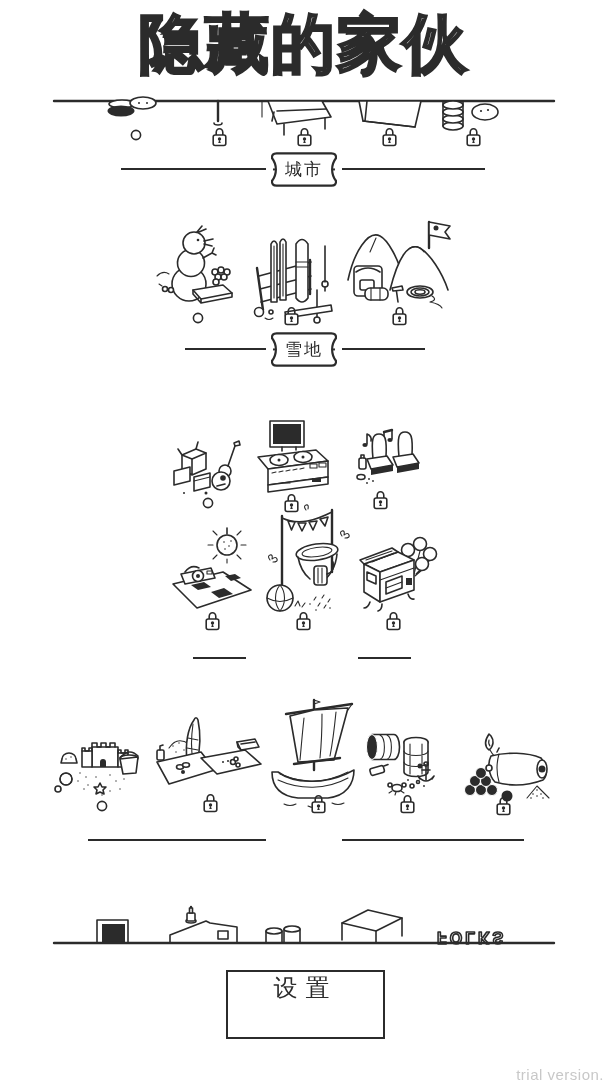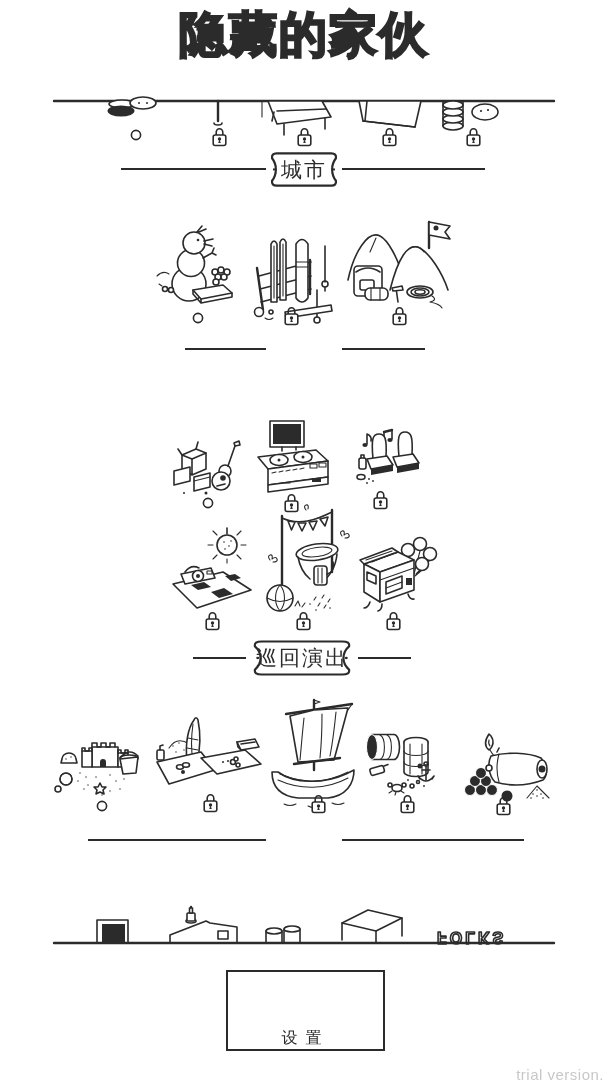--- a/index.html
+++ b/index.html
@@ -1,28 +1,28 @@
 <!DOCTYPE html>
 <html><head>
 <meta charset="utf-8">
 <style>
   html,body{margin:0;padding:0;background:#fff;}
   .screen{position:relative;width:608px;height:1080px;background:#fff;overflow:hidden;
           font-family:"Liberation Sans","DejaVu Sans",sans-serif;color:#2b2b2b;}
   .abs{position:absolute;}
-  .title{top:6px;left:0;width:608px;text-align:center;font-size:48px;font-weight:bold;
+  .title{top:6px;left:0;width:608px;text-align:center;font-size:64px;font-weight:bold;
          letter-spacing:2px;line-height:1.2;color:#2b2b2b;
          -webkit-text-fill-color:#ffffff;-webkit-text-stroke:2.6px #2b2b2b;}
   .hline{height:0;border-top:2px solid #2b2b2b;}
   .banner-label{position:absolute;left:0;top:0;width:100%;height:100%;
                 display:flex;align-items:center;justify-content:center;
-                font-size:21px;letter-spacing:2px;color:#2b2b2b;}
-  .settings-btn{left:226px;top:970px;width:159px;height:81px;background:#fff;
+                font-size:17px;letter-spacing:2px;color:#2b2b2b;}
+  .settings-btn{left:226px;top:970px;width:159px;height:69px;background:#fff;
                 border:2.5px solid #2b2b2b;box-sizing:border-box;display:flex;
-                align-items:flex-end;justify-content:center;font-size:16px;
+                align-items:flex-start;justify-content:center;font-size:24px;
                 letter-spacing:8px;color:#2b2b2b;cursor:pointer;}
   .watermark{right:4px;top:1066px;font-size:15px;color:#c8c8c8;letter-spacing:0.5px;}
   svg.scene{overflow:visible;}
   svg.scene *{stroke:#2b2b2b;stroke-width:1.6;fill:none;stroke-linecap:round;stroke-linejoin:round;}
   svg.scene .f{fill:#ffffff;}
   svg.scene .d{fill:#2b2b2b;stroke:none;}
   svg.scene .ds{fill:#2b2b2b;stroke:#ffffff;stroke-width:1;}
   svg.scene .thin{stroke-width:1.1;}
   svg.scene .thick{stroke-width:2.4;}
 </style>
@@ -163,20 +163,28 @@
     </svg>
   <svg class="abs scene" style="left:391px;top:305px" width="17" height="21" viewBox="0 0 17 21">
       <path d="M5.2,9.5 V6.5 a3.3,3.8 0 0 1 6.6,0 V9.5"></path>
       <rect class="f" x="2.2" y="9" width="12.6" height="10.5" rx="2"></rect>
       <circle class="d" cx="8.5" cy="13" r="1.7"></circle>
       <path class="d" d="M8.5,13.5 L7.2,17 h2.6 Z"></path>
     </svg>
 
   <div class="abs hline" style="left:185px;top:348px;width:81px"></div>
   <div class="abs hline" style="left:342px;top:348px;width:83px"></div>
+  <div class="abs" style="left:266px;top:331px;width:76px;height:37px">
+    <svg width="76" height="37" viewBox="0 0 100 46" preserveAspectRatio="none" style="position:absolute;left:0;top:0">
+      <path d="M14,3 H86 Q93,3 92,9 Q87,15 87,23 Q87,31 92,37 Q93,43 86,43 H14 Q7,43 8,37 Q13,31 13,23 Q13,15 8,9 Q7,3 14,3 Z" fill="#fff" stroke="#2b2b2b" stroke-width="2.2" vector-effect="non-scaling-stroke"></path>
+      <circle cx="10.5" cy="23" r="1.4" fill="#2b2b2b"></circle>
+        <circle cx="89.5" cy="23" r="1.4" fill="#2b2b2b"></circle>
+    </svg>
+    <div class="banner-label">雪地</div>
+  </div>
 
   <svg class="abs scene" style="left:170px;top:437px" width="72" height="60" viewBox="0 0 72 60">
     <path class="f" d="M12,18 L26,12 L36,16 L22,22 Z"></path>
     <path d="M12,18 l-4,-6 M26,12 l2,-7 M12,18 L12,32 L22,38 L22,22 M22,38 L36,32 L36,16"></path>
     <path class="f" d="M4,34 L20,30 L20,44 L4,48 Z"></path>
     <path class="f" d="M24,40 L40,36 L40,50 L24,54 Z"></path>
       <path class="thin" d="M24,44 L40,40"></path>
     <circle class="f" cx="55" cy="34" r="6"></circle>
     <circle class="f" cx="51" cy="44" r="9"></circle>
     <circle class="d" cx="53" cy="41" r="2.8"></circle>
@@ -308,28 +316,20 @@
     </svg>
   <svg class="abs scene" style="left:385px;top:610px" width="17" height="21" viewBox="0 0 17 21">
       <path d="M5.2,9.5 V6.5 a3.3,3.8 0 0 1 6.6,0 V9.5"></path>
       <rect class="f" x="2.2" y="9" width="12.6" height="10.5" rx="2"></rect>
       <circle class="d" cx="8.5" cy="13" r="1.7"></circle>
       <path class="d" d="M8.5,13.5 L7.2,17 h2.6 Z"></path>
     </svg>
 
   <div class="abs hline" style="left:193px;top:657px;width:53px"></div>
   <div class="abs hline" style="left:358px;top:657px;width:53px"></div>
-  <div class="abs" style="left:246px;top:639px;width:112px;height:38px">
-    <svg width="112" height="38" viewBox="0 0 100 46" preserveAspectRatio="none" style="position:absolute;left:0;top:0">
-      <path d="M14,3 H86 Q93,3 92,9 Q87,15 87,23 Q87,31 92,37 Q93,43 86,43 H14 Q7,43 8,37 Q13,31 13,23 Q13,15 8,9 Q7,3 14,3 Z" fill="#fff" stroke="#2b2b2b" stroke-width="2.2" vector-effect="non-scaling-stroke"></path>
-      <circle cx="10.5" cy="23" r="1.4" fill="#2b2b2b"></circle>
-        <circle cx="89.5" cy="23" r="1.4" fill="#2b2b2b"></circle>
-    </svg>
-    <div class="banner-label">巡回演出</div>
-  </div>
 
   <svg class="abs scene" style="left:54px;top:733px" width="95" height="68" viewBox="0 0 95 68">
     <rect class="f" x="38" y="14" width="26" height="20"></rect>
     <path d="M38,14 V10 h5 V14 h4 V10 h5 V14 h4 V10 h5 V14"></path>
     <path class="d" d="M46,34 v-5 a3,3 0 0 1 6,0 v5 Z"></path>
     <rect class="f" x="28" y="18" width="10" height="16"></rect>
       <path d="M28,18 v-3 h3 v3 h4 v-3 h3 v3"></path>
     <rect class="f" x="64" y="20" width="10" height="14"></rect>
       <path d="M64,20 v-3 h3 v3 h4 v-3 h3 v3"></path>
     <path class="f" d="M8,26 a7,6 0 0 1 14,0 l1,4 h-16 Z"></path>

